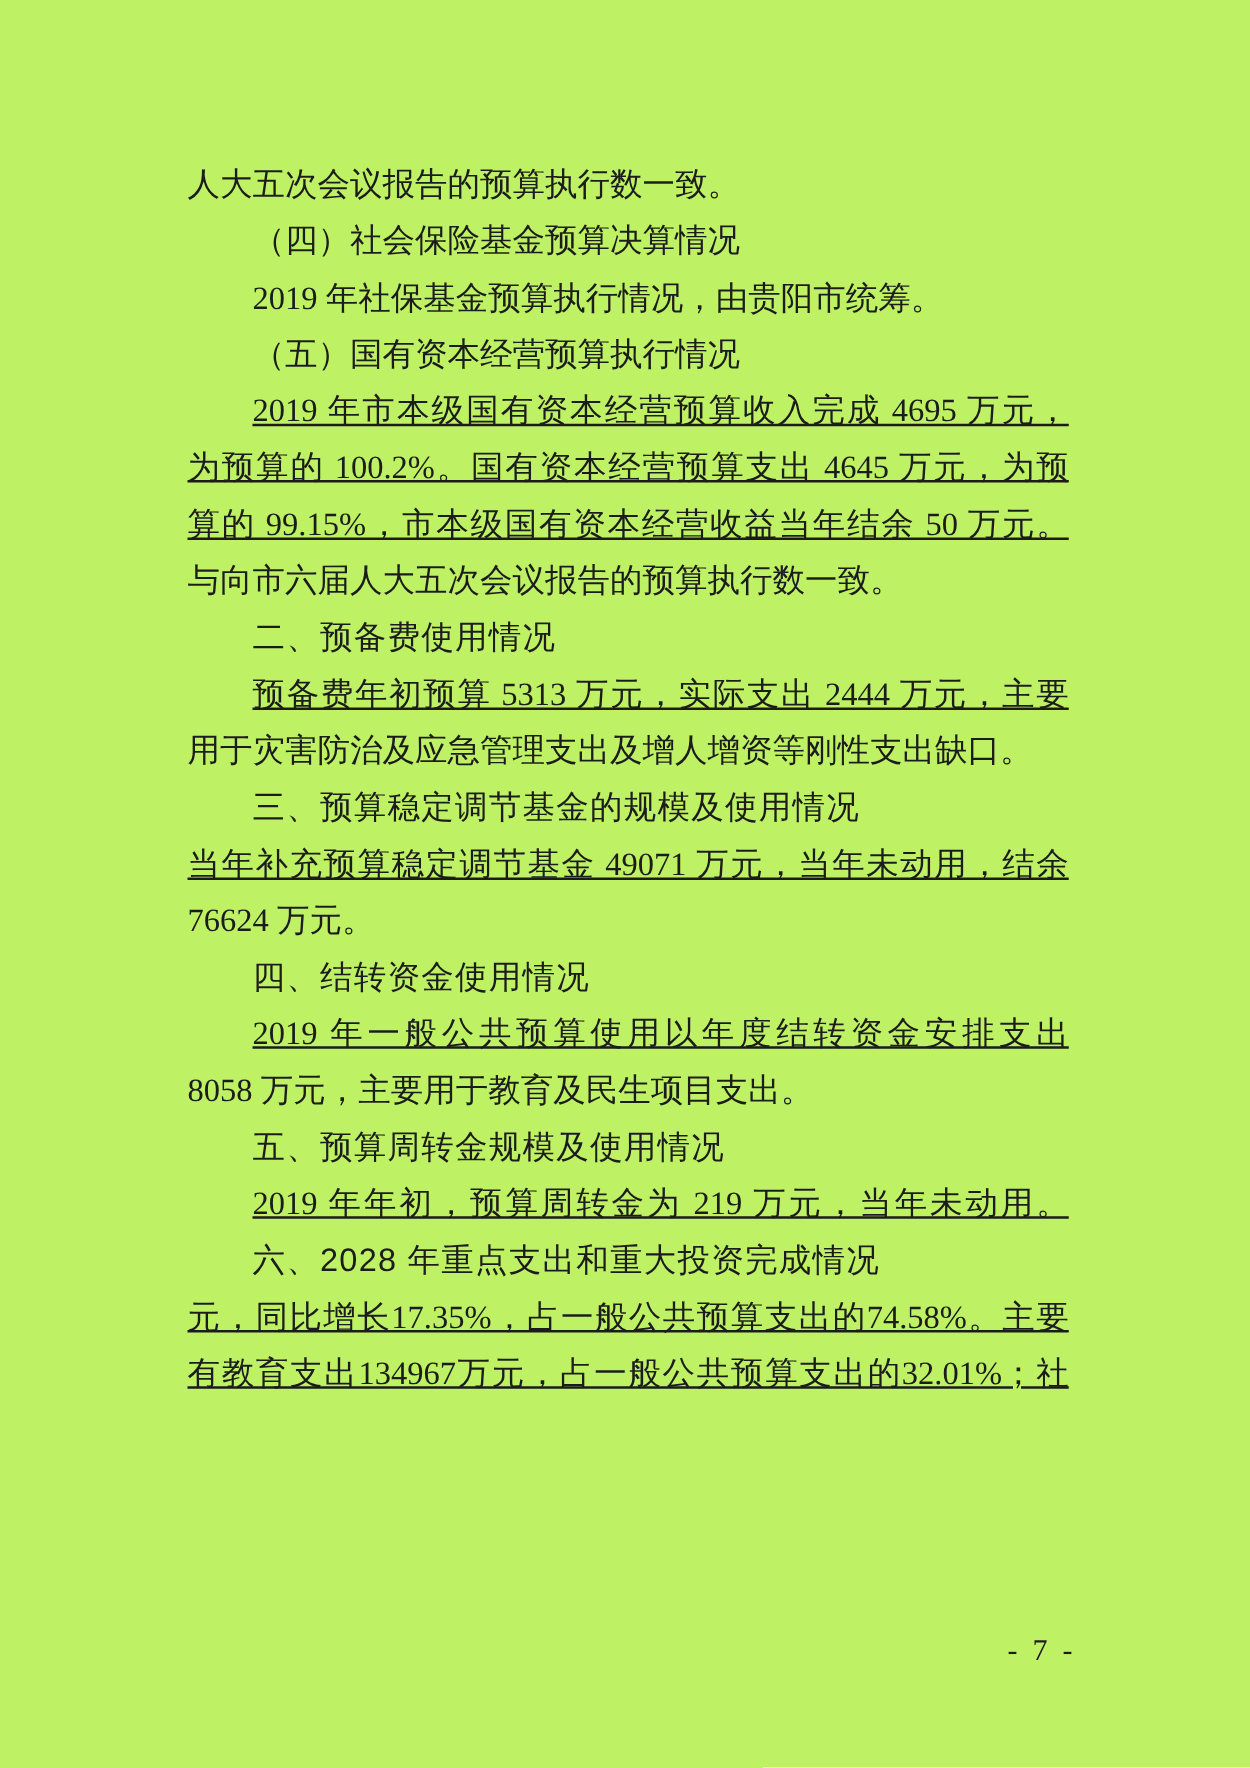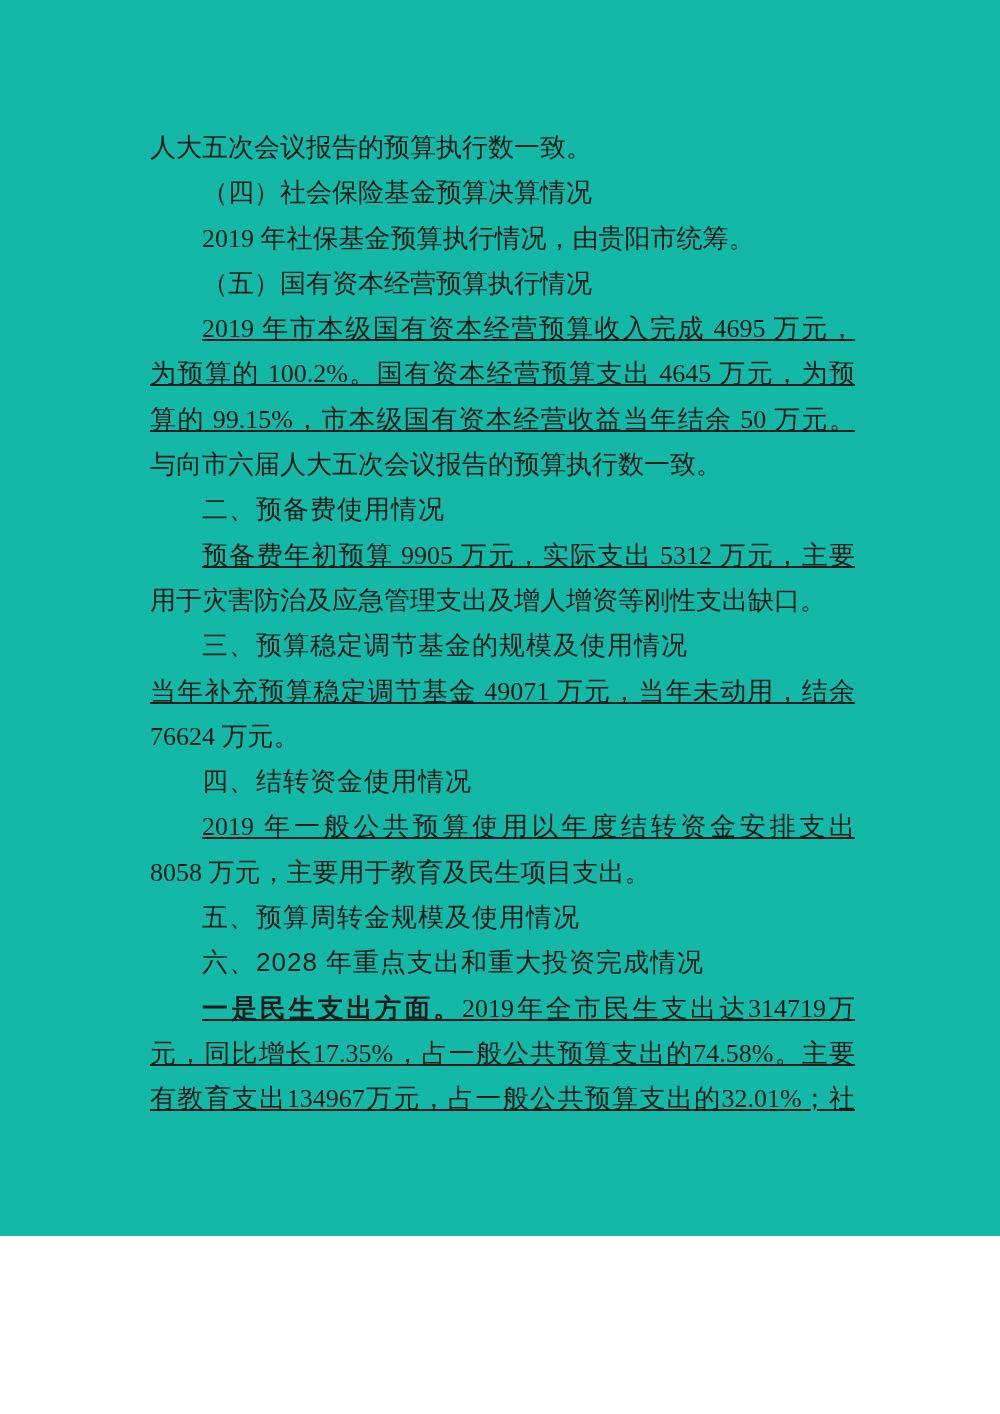--- a/index.html
+++ b/index.html
@@ -3,22 +3,22 @@
 <meta charset="utf-8">
 <style>
   html, body {
     margin: 0;
     padding: 0;
     background: #ffffff;
   }
   .page {
     position: relative;
     width: 1000px;
-    height: 1236px;
-    background: #14b8a6;
+    height: 1414px;
+    background: #bef264;
     overflow: hidden;
     color: #1c1c1c;
   }
   .text-block {
     position: absolute;
     left: 150px;
     top: 125px;
     width: 705px;
   }
   .line {
@@ -64,28 +64,28 @@
   <div class="text-block">
     <p class="line">人大五次会议报告的预算执行数一致。</p>
     <p class="line indent">（四）社会保险基金预算决算情况</p>
     <p class="line indent">2019 年社保基金预算执行情况，由贵阳市统筹。</p>
     <p class="line indent">（五）国有资本经营预算执行情况</p>
     <p class="line indent fill">2019 年市本级国有资本经营预算收入完成 4695 万元，</p>
     <p class="line fill">为预算的 100.2%。国有资本经营预算支出 4645 万元，为预</p>
     <p class="line fill">算的 99.15%，市本级国有资本经营收益当年结余 50 万元。</p>
     <p class="line">与向市六届人大五次会议报告的预算执行数一致。</p>
     <p class="line indent heading">二、预备费使用情况</p>
-    <p class="line indent fill">预备费年初预算 9905 万元，实际支出 5312 万元，主要</p>
+    <p class="line indent fill">预备费年初预算 5313 万元，实际支出 2444 万元，主要</p>
     <p class="line">用于灾害防治及应急管理支出及增人增资等刚性支出缺口。</p>
     <p class="line indent heading">三、预算稳定调节基金的规模及使用情况</p>
     <p class="line fill">当年补充预算稳定调节基金 49071 万元，当年未动用，结余</p>
     <p class="line">76624 万元。</p>
     <p class="line indent heading">四、结转资金使用情况</p>
     <p class="line indent fill">2019 年一般公共预算使用以年度结转资金安排支出</p>
     <p class="line">8058 万元，主要用于教育及民生项目支出。</p>
     <p class="line indent heading">五、预算周转金规模及使用情况</p>
+    <p class="line indent fill">2019 年年初，预算周转金为 219 万元，当年未动用。</p>
     <p class="line indent heading">六、2028 年重点支出和重大投资完成情况</p>
-    <p class="line indent fill"><span class="lead-bold">一是民生支出方面。</span><span>2019年全市民生支出达314719万</span></p>
     <p class="line fill">元，同比增长17.35%，占一般公共预算支出的74.58%。主要</p>
     <p class="line fill">有教育支出134967万元，占一般公共预算支出的32.01%；社</p>
   </div>
   <div class="page-number">- 7 -</div>
 </div>
 
 </body></html>

